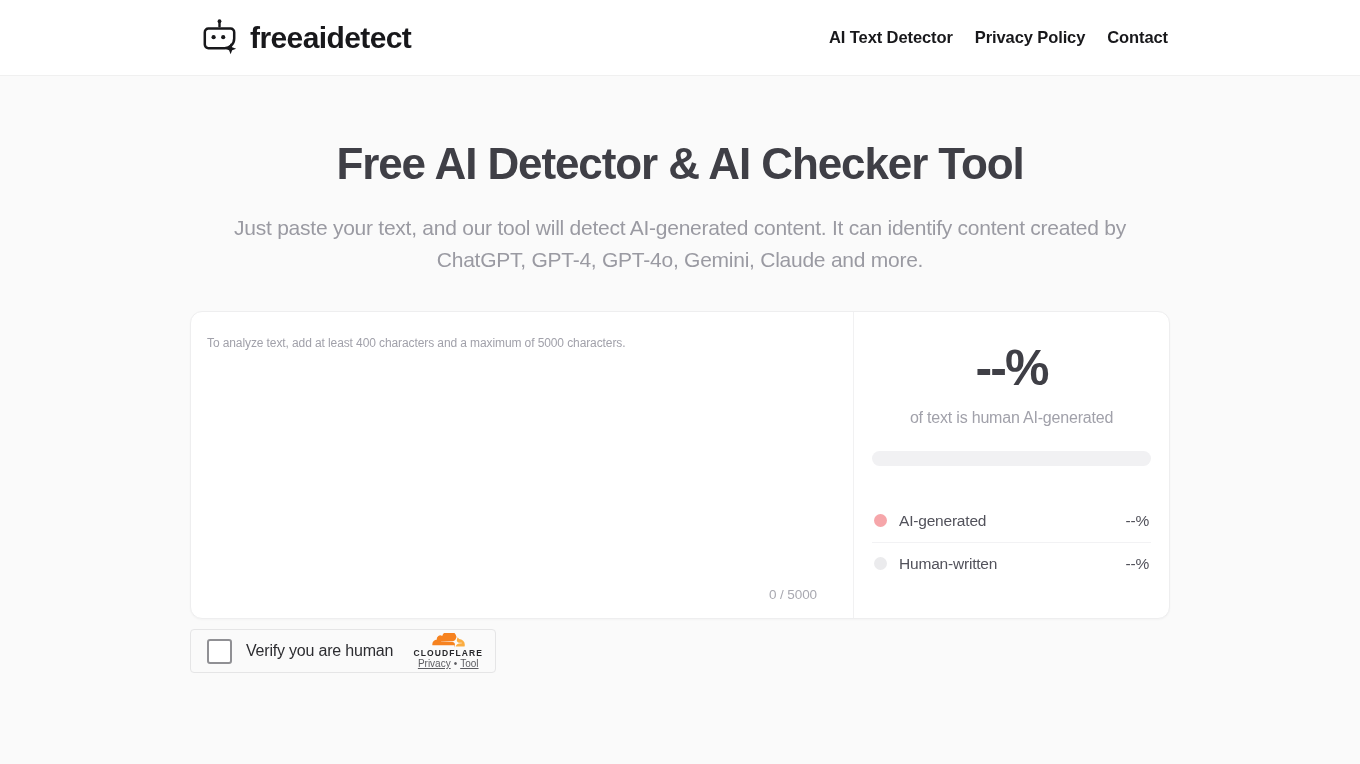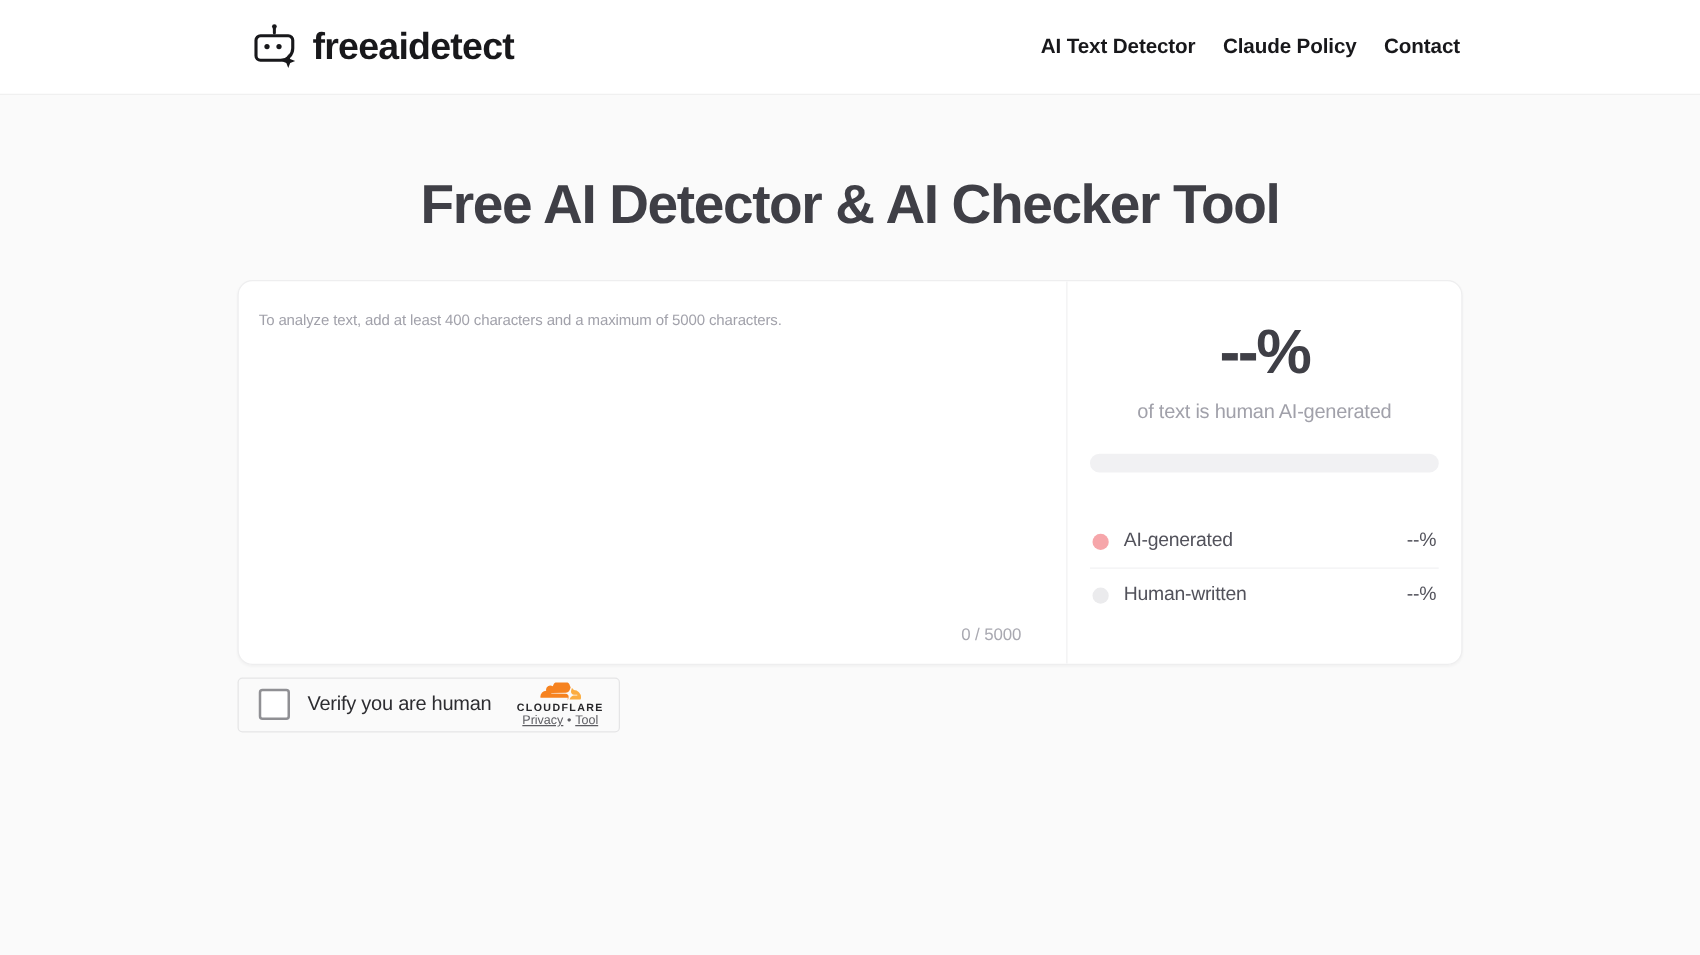--- a/index.html
+++ b/index.html
@@ -317,29 +317,30 @@
         <circle cx="13.6" cy="19.2" r="2.1" fill="#18181b"></circle>
         <circle cx="23.2" cy="19.2" r="2.1" fill="#18181b"></circle>
         <path d="M30.6 25.2l1.55 4.0 4.0 1.55-4.0 1.55-1.55 4.0-1.55-4.0-4.0-1.55 4.0-1.55z" fill="#18181b"></path>
       </svg>
     </span>
     <span class="brand-name">freeaidetect</span>
   </div>
 
   <nav class="main-nav">
     <a class="nav-link" href="#">AI Text Detector</a>
-    <a class="nav-link" href="#">Claude Policy</a>
+    <a class="nav-link" href="#">Privacy Policy</a>
     <a class="nav-link" href="#">Contact</a>
   </nav>
 </header>
 
 <main class="page-main">
 
   <section class="hero">
     <h1 class="hero-title">Free AI Detector &amp; AI Checker Tool</h1>
+    <p class="hero-subtitle">Just paste your text, and our tool will detect AI-generated content. It can identify content created by ChatGPT, GPT-4, GPT-4o, Gemini, Claude and more.</p>
   </section>
 
   <section class="detector-wrap">
 
     <div class="detector-card">
 
       <div class="editor-pane">
         <textarea class="editor-textarea" placeholder="To analyze text, add at least 400 characters and a maximum of 5000 characters." style=""></textarea>
         <span class="char-counter">0 / 5000</span>
       </div>

